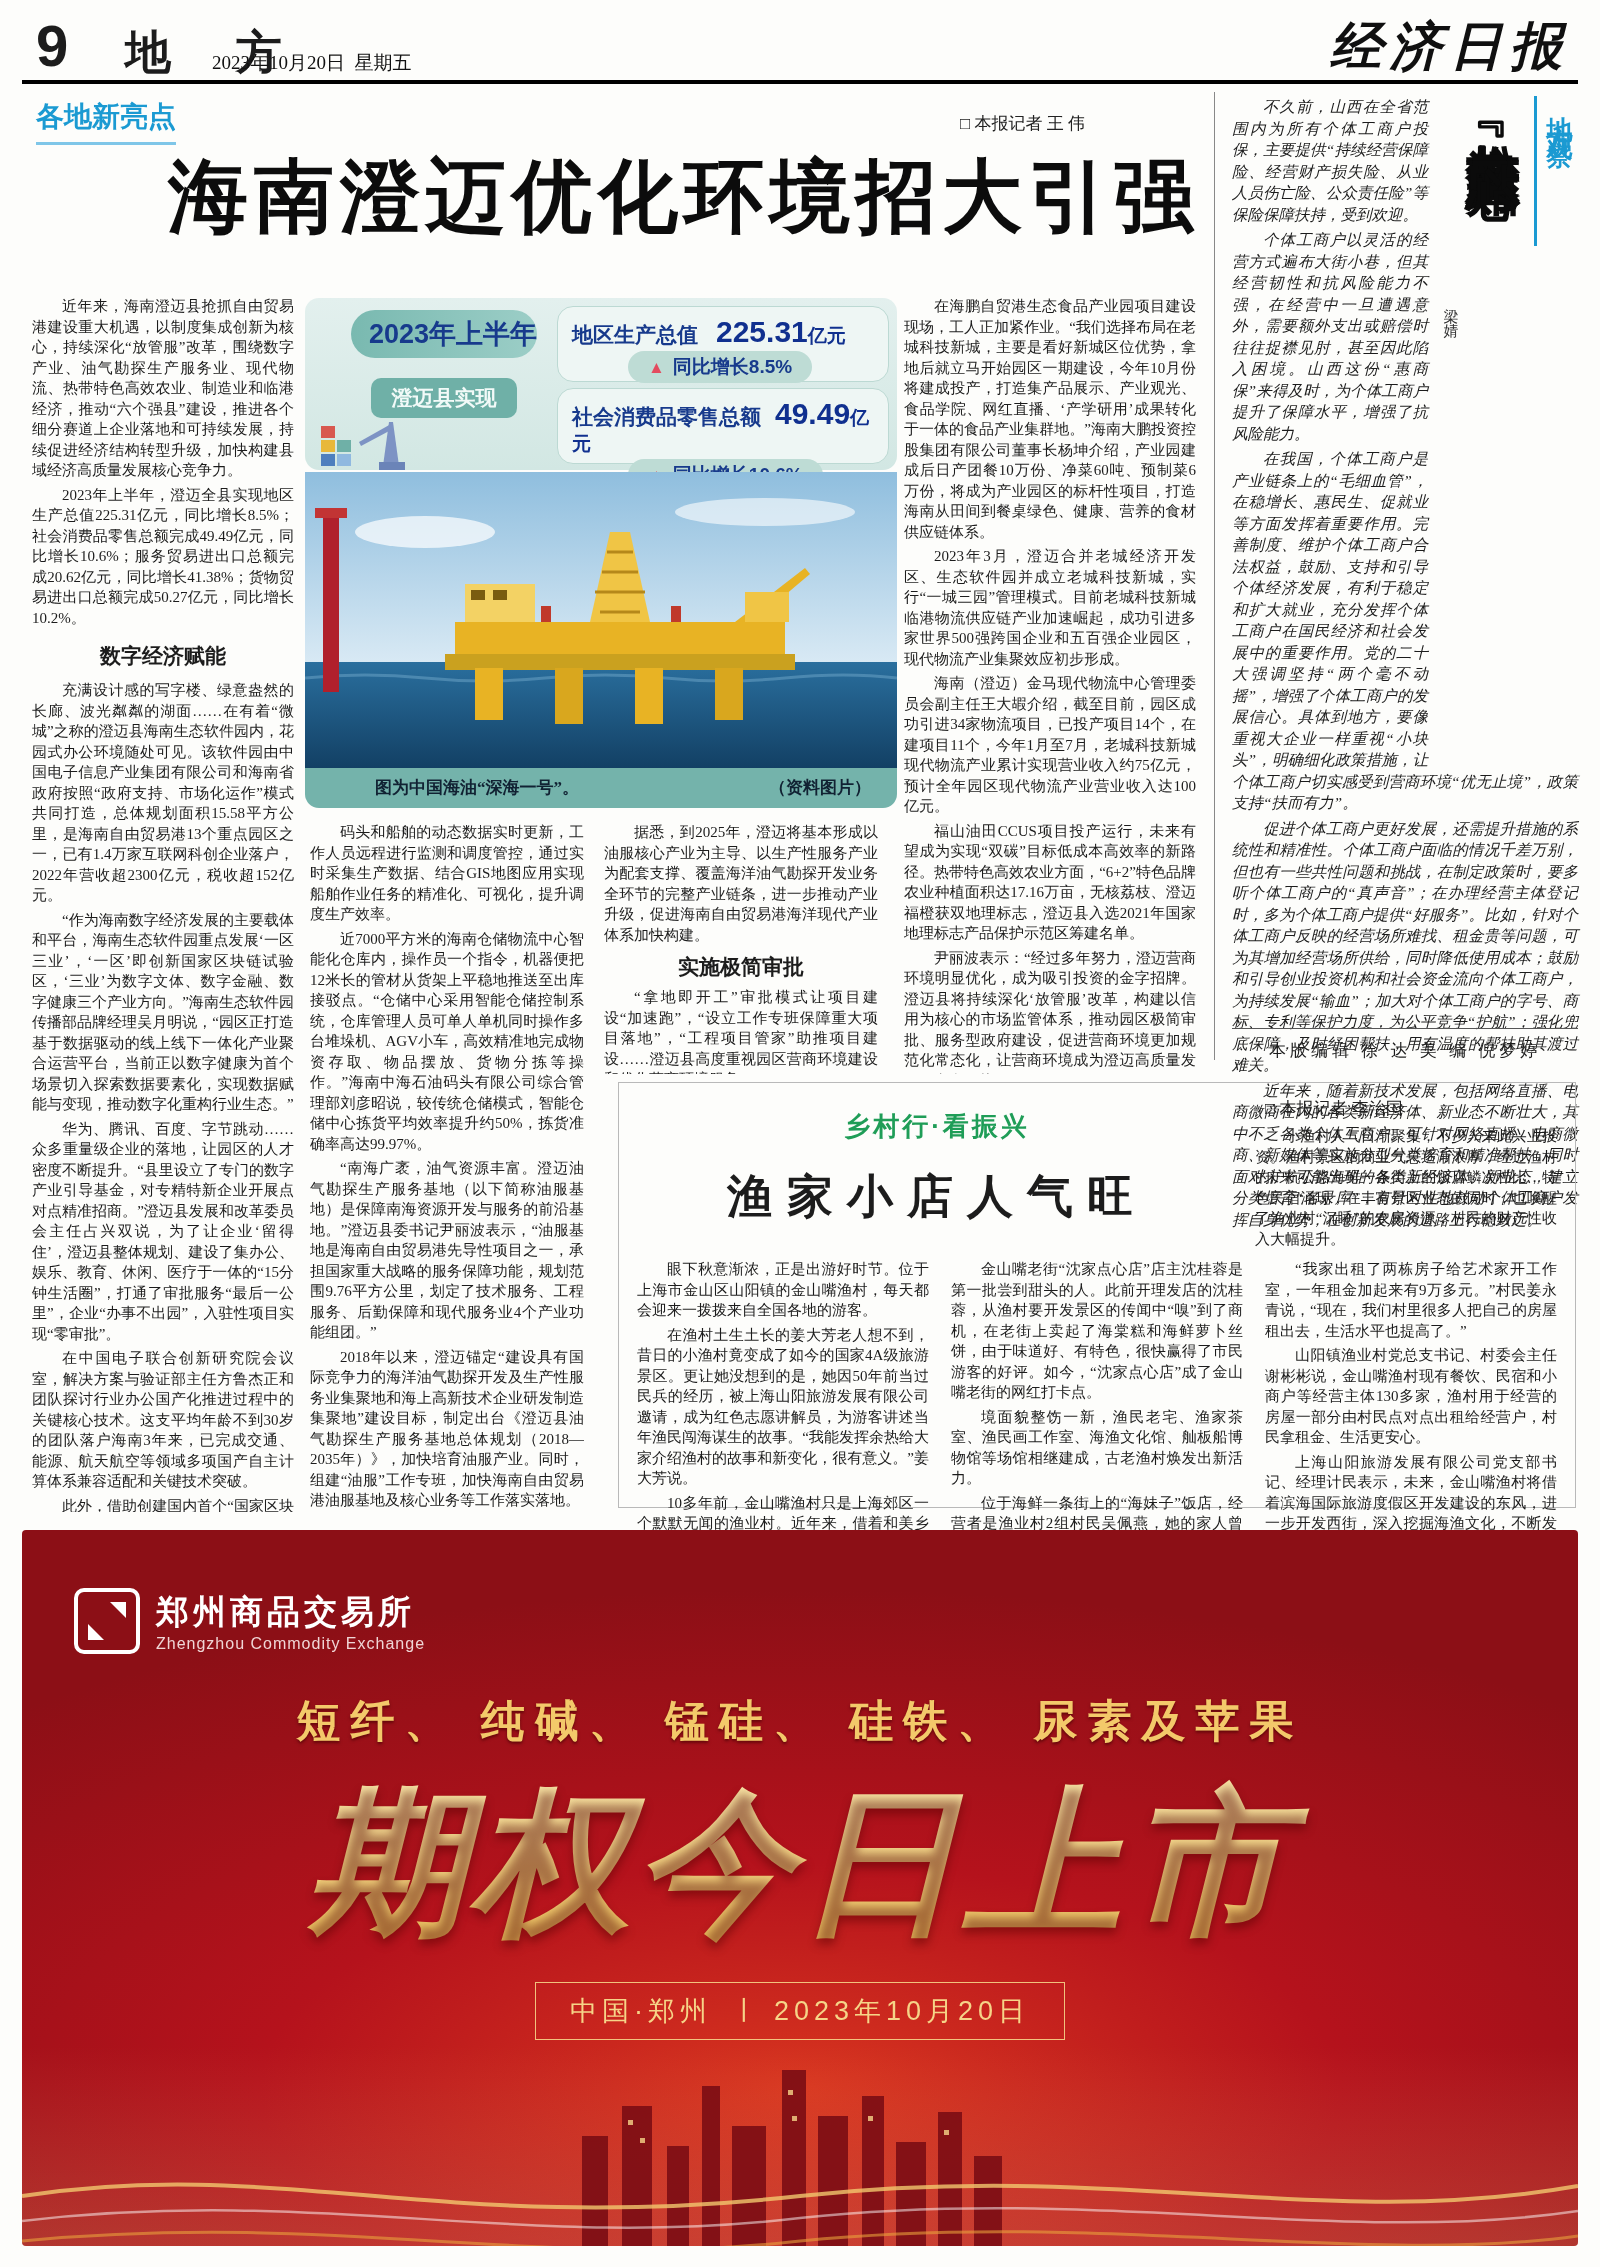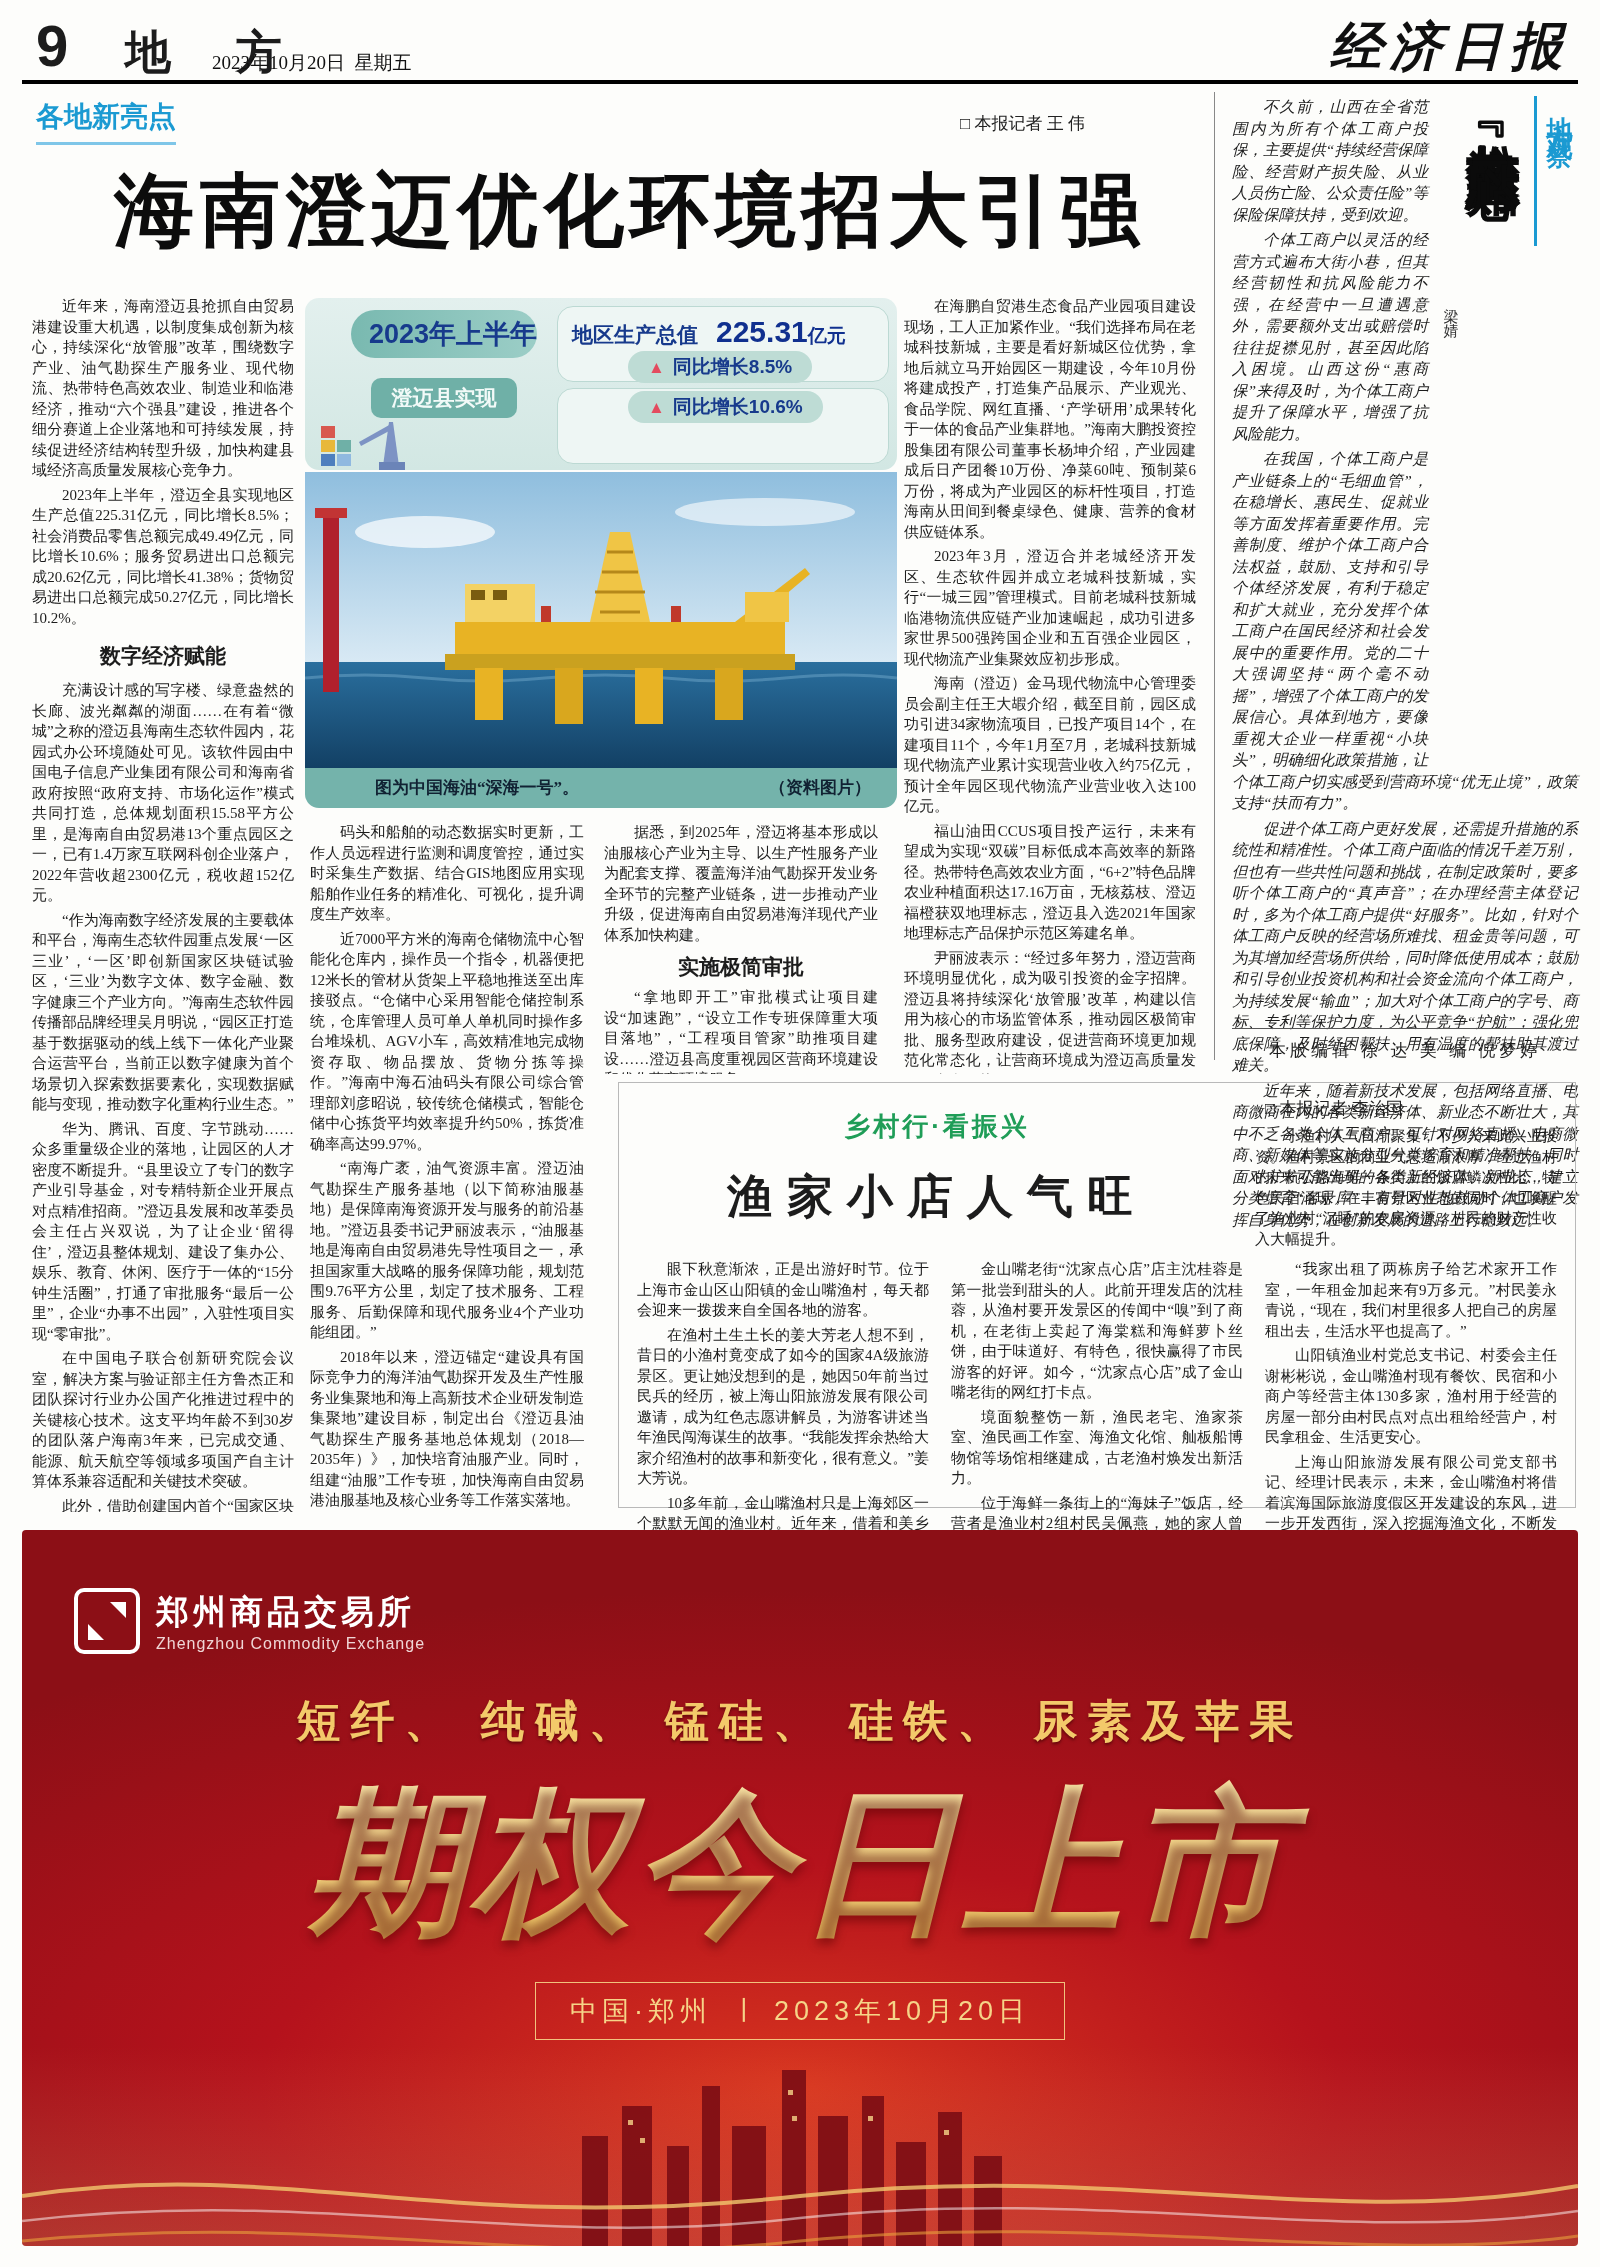--- a/index.html
+++ b/index.html
@@ -75,21 +75,21 @@
   <div class="abs" style="left:36px;top:12px;"><span class="pageno">9</span></div>
   <div class="abs secname" style="left:125px;top:22px;">地 方</div>
   <div class="abs dateline" style="left:212px;top:50px;">
     <span>2023年10月20日</span>&nbsp;&nbsp;<span>星期五</span>
   </div>
   <div class="abs masthead" style="right:30px;top:12px;">经济日报</div>
   <div class="abs toprule" style="left:22px;top:80px;width:1556px;"></div>
 
   <div class="abs kicker" style="left:36px;top:98px;">各地新亮点</div>
   <div class="abs byline" style="left:960px;top:112px;">□ 本报记者 王 伟</div>
-  <div class="abs mainheadline" style="left:60px;top:158px;width:1140px;">海南澄迈优化环境招大引强</div>
+  <div class="abs mainheadline" style="left:60px;top:144px;width:1140px;text-align:right;">海南澄迈优化环境招大引强</div>
 
   <div class="abs bodycol" style="left:32px;top:296px;width:262px;height:1216px;overflow:hidden;">
     <div>
         <p>近年来，海南澄迈县抢抓自由贸易港建设重大机遇，以制度集成创新为核心，持续深化“放管服”改革，围绕数字产业、油气勘探生产服务业、现代物流、热带特色高效农业、制造业和临港经济，推动“六个强县”建设，推进各个细分赛道上企业落地和可持续发展，持续促进经济结构转型升级，加快构建县域经济高质量发展核心竞争力。</p>
         <p>2023年上半年，澄迈全县实现地区生产总值225.31亿元，同比增长8.5%；社会消费品零售总额完成49.49亿元，同比增长10.6%；服务贸易进出口总额完成20.62亿元，同比增长41.38%；货物贸易进出口总额完成50.27亿元，同比增长10.2%。</p>
       </div>
     <div class="subhead">数字经济赋能</div>
     <div>
         <p>充满设计感的写字楼、绿意盎然的长廊、波光粼粼的湖面……在有着“微城”之称的澄迈县海南生态软件园内，花园式办公环境随处可见。该软件园由中国电子信息产业集团有限公司和海南省政府按照“政府支持、市场化运作”模式共同打造，总体规划面积15.58平方公里，是海南自由贸易港13个重点园区之一，已有1.4万家互联网科创企业落户，2022年营收超2300亿元，税收超152亿元。</p>
         <p>“作为海南数字经济发展的主要载体和平台，海南生态软件园重点发展‘一区三业’，‘一区’即创新国家区块链试验区，‘三业’为数字文体、数字金融、数字健康三个产业方向。”海南生态软件园传播部品牌经理吴月明说，“园区正打造基于数据驱动的线上线下一体化产业聚合运营平台，当前正以数字健康为首个场景切入探索数据要素化，实现数据赋能与变现，推动数字化重构行业生态。”</p>
@@ -116,20 +116,24 @@
     <div class="abs statpanel" style="left:252px;top:8px;width:330px;height:74px;">
       <div style="padding:8px 14px 0 14px;">
         <span class="statlabel">地区生产总值</span>
         <span class="statvalue" style="margin-left:14px;">225.31</span><span class="statunit">亿元</span>
       </div>
       <div style="padding:2px 0 0 70px;">
         <span class="growthpill"><span class="uparrow">▲</span><span>同比增长8.5%</span></span>
       </div>
     </div>
     <div class="abs statpanel" style="left:252px;top:90px;width:330px;height:74px;">
+      <div style="padding:8px 14px 0 14px;">
+        <span class="statlabel">社会消费品零售总额</span>
+        <span class="statvalue" style="margin-left:10px;">49.49</span><span class="statunit">亿元</span>
+      </div>
       <div style="padding:2px 0 0 70px;">
         <span class="growthpill"><span class="uparrow">▲</span><span>同比增长10.6%</span></span>
       </div>
     </div>
   </div>
 
   <div class="abs" style="left:305px;top:472px;width:592px;height:298px;">
     <svg width="592" height="298" viewBox="0 0 592 298">
       <defs>
         <linearGradient id="sky" x1="0" y1="0" x2="0" y2="1">

